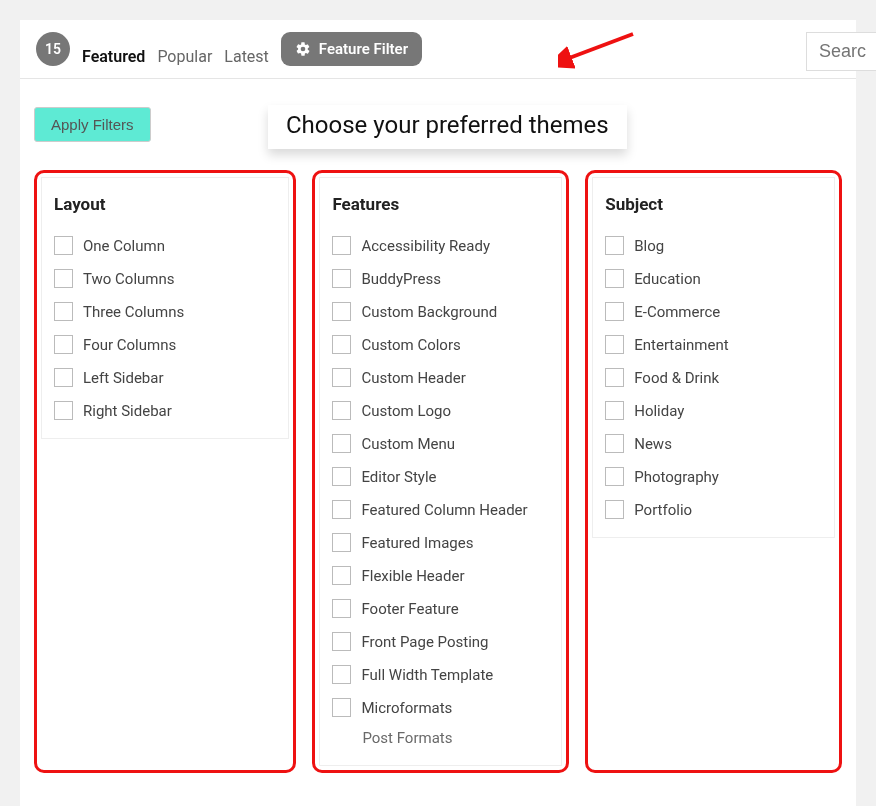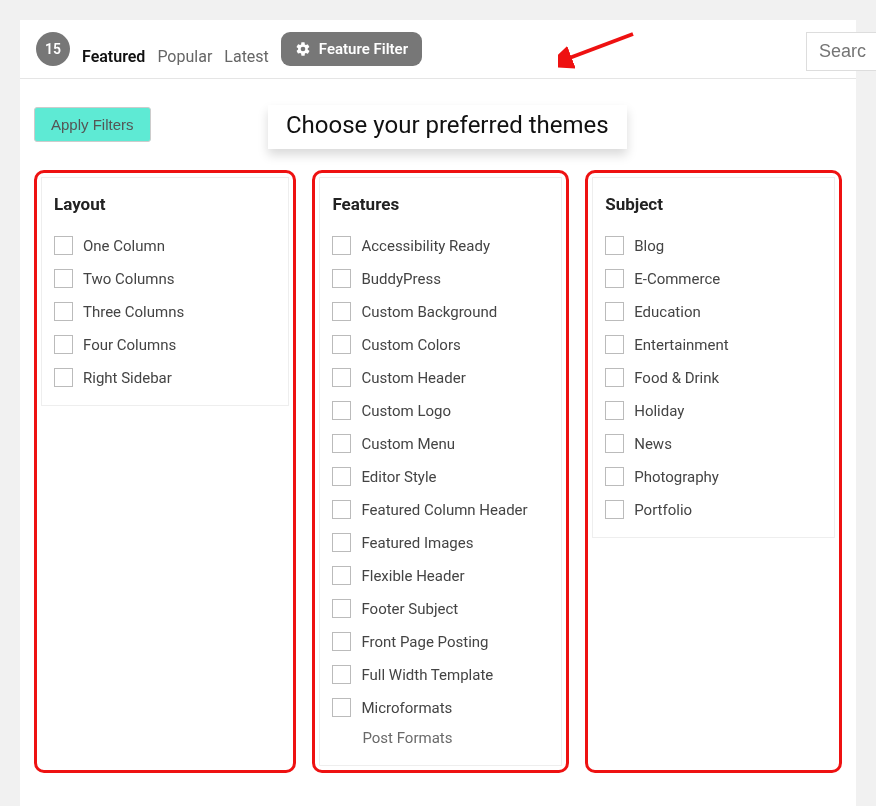--- a/index.html
+++ b/index.html
@@ -199,20 +199,24 @@
             <div class="chk-row">
               <div class="chk"></div>
               <span class="chk-label">Three Columns</span>
             </div>
             <div class="chk-row">
               <div class="chk"></div>
               <span class="chk-label">Four Columns</span>
             </div>
             <div class="chk-row">
               <div class="chk"></div>
+              <span class="chk-label">Left Sidebar</span>
+            </div>
+            <div class="chk-row">
+              <div class="chk"></div>
               <span class="chk-label">Right Sidebar</span>
             </div>
           </div>
       </div>
     </div>
 
     <div class="column col-features">
       <div class="inner-box">
         <div class="col-title">Features</div>
         <div>
@@ -255,21 +259,21 @@
             <div class="chk-row">
               <div class="chk"></div>
               <span class="chk-label">Featured Images</span>
             </div>
             <div class="chk-row">
               <div class="chk"></div>
               <span class="chk-label">Flexible Header</span>
             </div>
             <div class="chk-row">
               <div class="chk"></div>
-              <span class="chk-label">Footer Subject</span>
+              <span class="chk-label">Footer Feature</span>
             </div>
             <div class="chk-row">
               <div class="chk"></div>
               <span class="chk-label">Front Page Posting</span>
             </div>
             <div class="chk-row">
               <div class="chk"></div>
               <span class="chk-label">Full Width Template</span>
             </div>
             <div class="chk-row">
@@ -284,25 +288,25 @@
     <div class="column col-subject">
       <div class="inner-box">
         <div class="col-title">Subject</div>
         <div>
             <div class="chk-row">
               <div class="chk"></div>
               <span class="chk-label">Blog</span>
             </div>
             <div class="chk-row">
               <div class="chk"></div>
+              <span class="chk-label">Education</span>
+            </div>
+            <div class="chk-row">
+              <div class="chk"></div>
               <span class="chk-label">E-Commerce</span>
-            </div>
-            <div class="chk-row">
-              <div class="chk"></div>
-              <span class="chk-label">Education</span>
             </div>
             <div class="chk-row">
               <div class="chk"></div>
               <span class="chk-label">Entertainment</span>
             </div>
             <div class="chk-row">
               <div class="chk"></div>
               <span class="chk-label">Food &amp; Drink</span>
             </div>
             <div class="chk-row">

